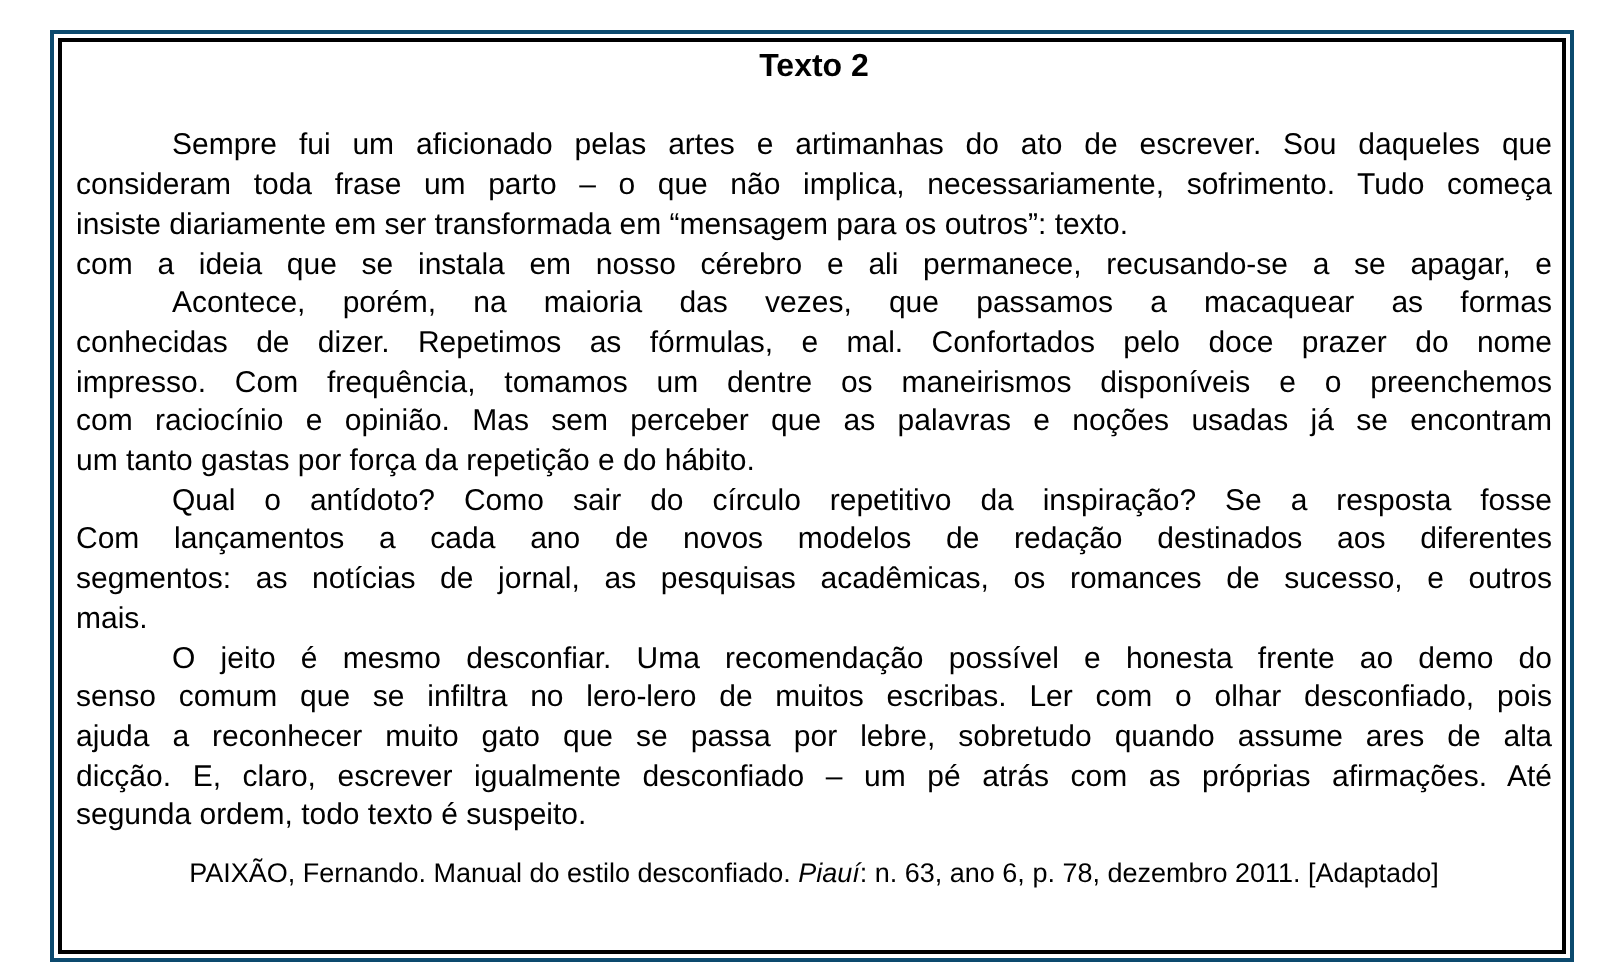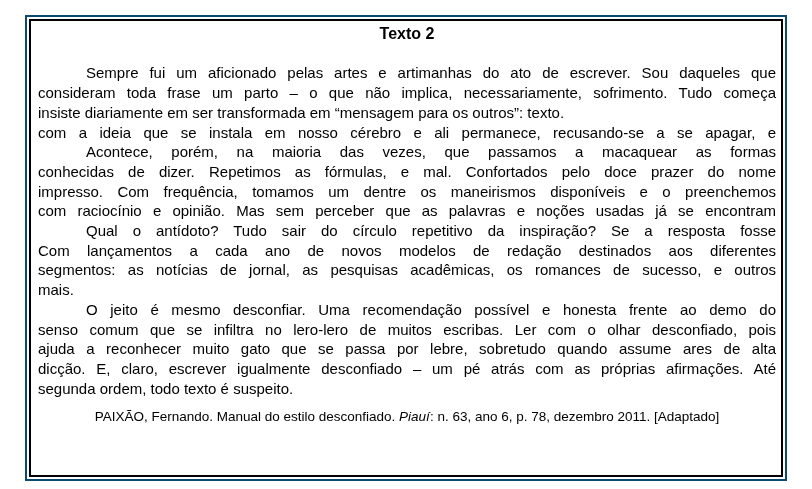--- a/index.html
+++ b/index.html
@@ -69,24 +69,25 @@
       <div class="line">consideram toda frase um parto – o que não implica, necessariamente, sofrimento. Tudo começa</div>
       <div class="line last">insiste diariamente em ser transformada em “mensagem para os outros”: texto.</div>
       <div class="line">com a ideia que se instala em nosso cérebro e ali permanece, recusando-se a se apagar, e</div>
     </div>
 
     <div class="para">
       <div class="line first">Acontece, porém, na maioria das vezes, que passamos a macaquear as formas</div>
       <div class="line">conhecidas de dizer. Repetimos as fórmulas, e mal. Confortados pelo doce prazer do nome</div>
       <div class="line">impresso. Com frequência, tomamos um dentre os maneirismos disponíveis e o preenchemos</div>
       <div class="line">com raciocínio e opinião. Mas sem perceber que as palavras e noções usadas já se encontram</div>
+      <div class="line last">um tanto gastas por força da repetição e do hábito.</div>
     </div>
 
     <div class="para">
-      <div class="line first">Qual o antídoto? Tudo sair do círculo repetitivo da inspiração? Se a resposta fosse</div>
+      <div class="line first">Qual o antídoto? Como sair do círculo repetitivo da inspiração? Se a resposta fosse</div>
       <div class="line">Com lançamentos a cada ano de novos modelos de redação destinados aos diferentes</div>
       <div class="line">segmentos: as notícias de jornal, as pesquisas acadêmicas, os romances de sucesso, e outros</div>
       <div class="line last">mais.</div>
     </div>
 
     <div class="para">
       <div class="line first">O jeito é mesmo desconfiar. Uma recomendação possível e honesta frente ao demo do</div>
       <div class="line">senso comum que se infiltra no lero-lero de muitos escribas. Ler com o olhar desconfiado, pois</div>
       <div class="line">ajuda a reconhecer muito gato que se passa por lebre, sobretudo quando assume ares de alta</div>
       <div class="line">dicção. E, claro, escrever igualmente desconfiado – um pé atrás com as próprias afirmações. Até</div>

